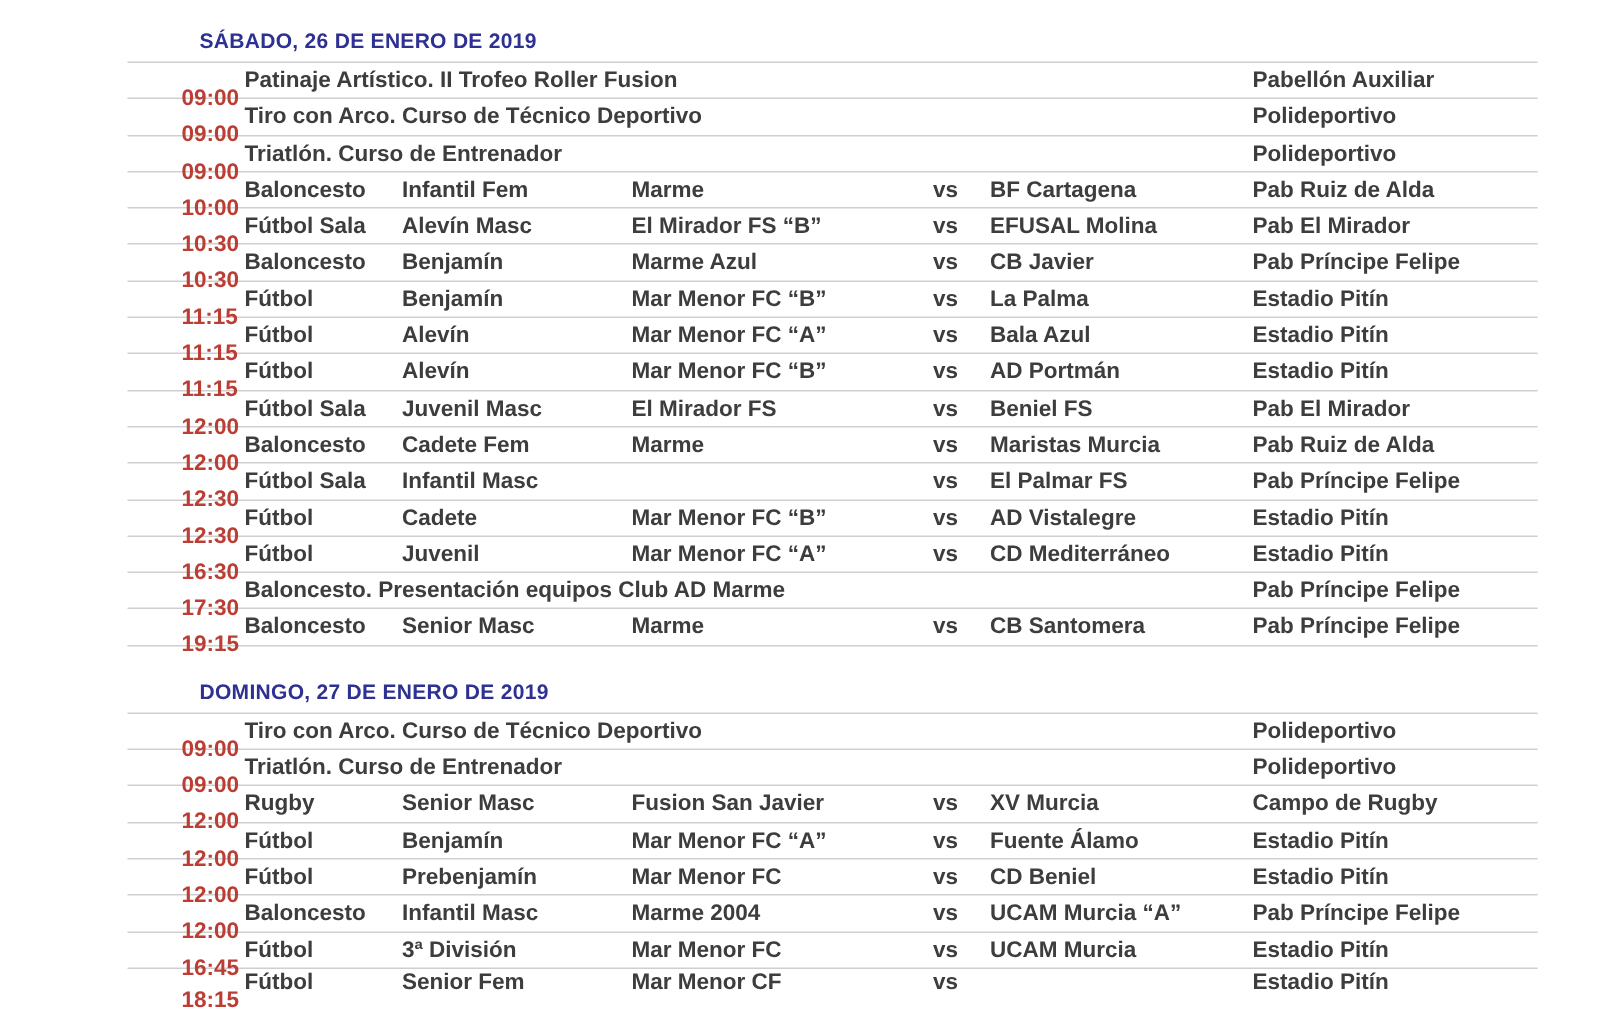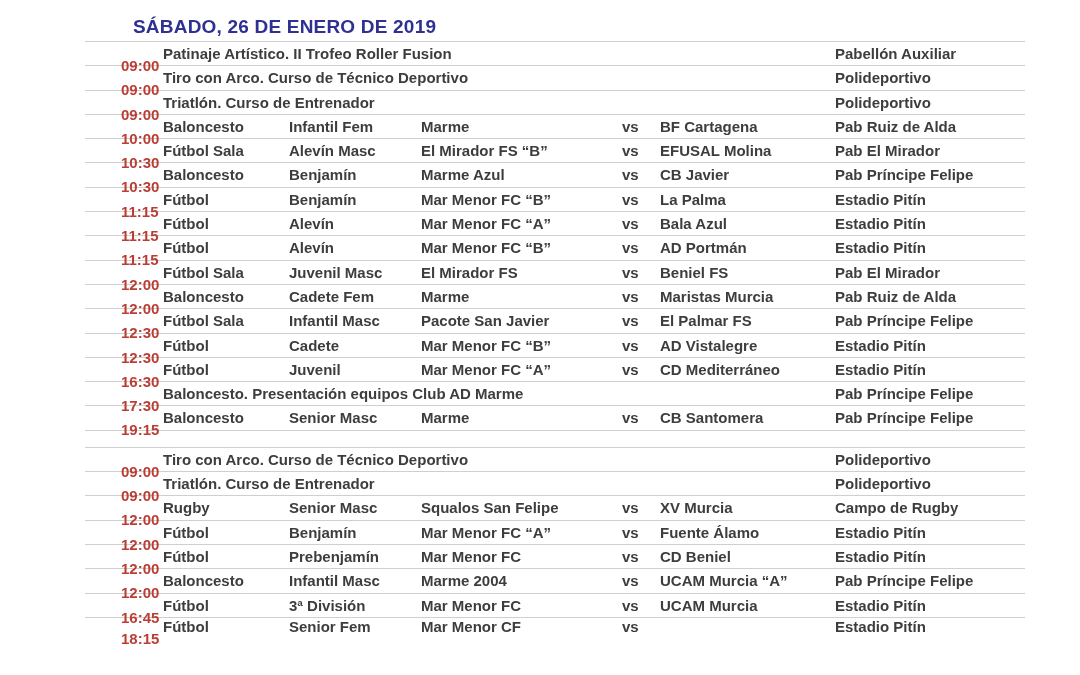--- a/index.html
+++ b/index.html
@@ -24,21 +24,21 @@
   .schedule{
     position:absolute;
     left:85px;
     top:13px;
     width:940px;
   }
   .section{display:block;}
   .section:not(:first-child){margin-top:16px;}
   .section-title{
     margin:0 0 0 48px;
-    font-size:19px;
+    font-size:14px;
     font-weight:700;
     color:var(--blue);
     height:28px;
     line-height:28px;
     letter-spacing:.2px;
     white-space:nowrap;
   }
   .rows{border-top:1px solid var(--divider);}
   .row{
     position:relative;
@@ -46,21 +46,21 @@
     border-bottom:1px solid var(--divider);
   }
   .cell{
     position:absolute;
     top:0;
     line-height:23.3px;
     white-space:nowrap;
   }
   .c-time{left:36px;color:var(--red);font-weight:700;margin-top:12px;}
   .c-sport{left:78px;}
-  .c-category{left:204px;}
+  .c-category{left:183px;}
   .c-home{left:336px;}
   .c-vs{left:537px;}
   .c-away{left:575px;}
   .c-venue{left:750px;}
   .row.clipped{border-bottom:none;}
   .row.clipped .cell{line-height:17px;}
 </style>
 </head>
 <body>
 
@@ -176,21 +176,20 @@
     <span class="cell c-home">Marme</span>
     <span class="cell c-vs">vs</span>
     <span class="cell c-away">Maristas Murcia</span>
     <span class="cell c-venue">Pab Ruiz de Alda</span>
   </div>
 
   <div class="row">
     <span class="cell c-time">12:30</span>
     <span class="cell c-sport">Fútbol Sala</span>
     <span class="cell c-category">Infantil Masc</span>
-    <span class="cell c-home">Pacote San Javier</span>
     <span class="cell c-vs">vs</span>
     <span class="cell c-away">El Palmar FS</span>
     <span class="cell c-venue">Pab Príncipe Felipe</span>
   </div>
 
   <div class="row">
     <span class="cell c-time">12:30</span>
     <span class="cell c-sport">Fútbol</span>
     <span class="cell c-category">Cadete</span>
     <span class="cell c-home">Mar Menor FC “B”</span>
@@ -226,20 +225,21 @@
     <span class="cell c-category">Senior Masc</span>
     <span class="cell c-home">Marme</span>
     <span class="cell c-vs">vs</span>
     <span class="cell c-away">CB Santomera</span>
     <span class="cell c-venue">Pab Príncipe Felipe</span>
   </div>
 </div>
   </section>
 
   <section class="section">
+    <h2 class="section-title">DOMINGO, 27 DE ENERO DE 2019</h2>
     <div class="rows">
   <div class="row">
     <span class="cell c-time">09:00</span>
     <span class="cell c-sport">Tiro con Arco. Curso de Técnico Deportivo</span>
     <span class="cell c-category"></span>
     <span class="cell c-home"></span>
     <span class="cell c-vs"></span>
     <span class="cell c-away"></span>
     <span class="cell c-venue">Polideportivo</span>
   </div>
@@ -251,21 +251,21 @@
     <span class="cell c-home"></span>
     <span class="cell c-vs"></span>
     <span class="cell c-away"></span>
     <span class="cell c-venue">Polideportivo</span>
   </div>
 
   <div class="row">
     <span class="cell c-time">12:00</span>
     <span class="cell c-sport">Rugby</span>
     <span class="cell c-category">Senior Masc</span>
-    <span class="cell c-home">Squalos San Felipe</span>
+    <span class="cell c-home">Fusion San Javier</span>
     <span class="cell c-vs">vs</span>
     <span class="cell c-away">XV Murcia</span>
     <span class="cell c-venue">Campo de Rugby</span>
   </div>
 
   <div class="row">
     <span class="cell c-time">12:00</span>
     <span class="cell c-sport">Fútbol</span>
     <span class="cell c-category">Benjamín</span>
     <span class="cell c-home">Mar Menor FC “A”</span>

